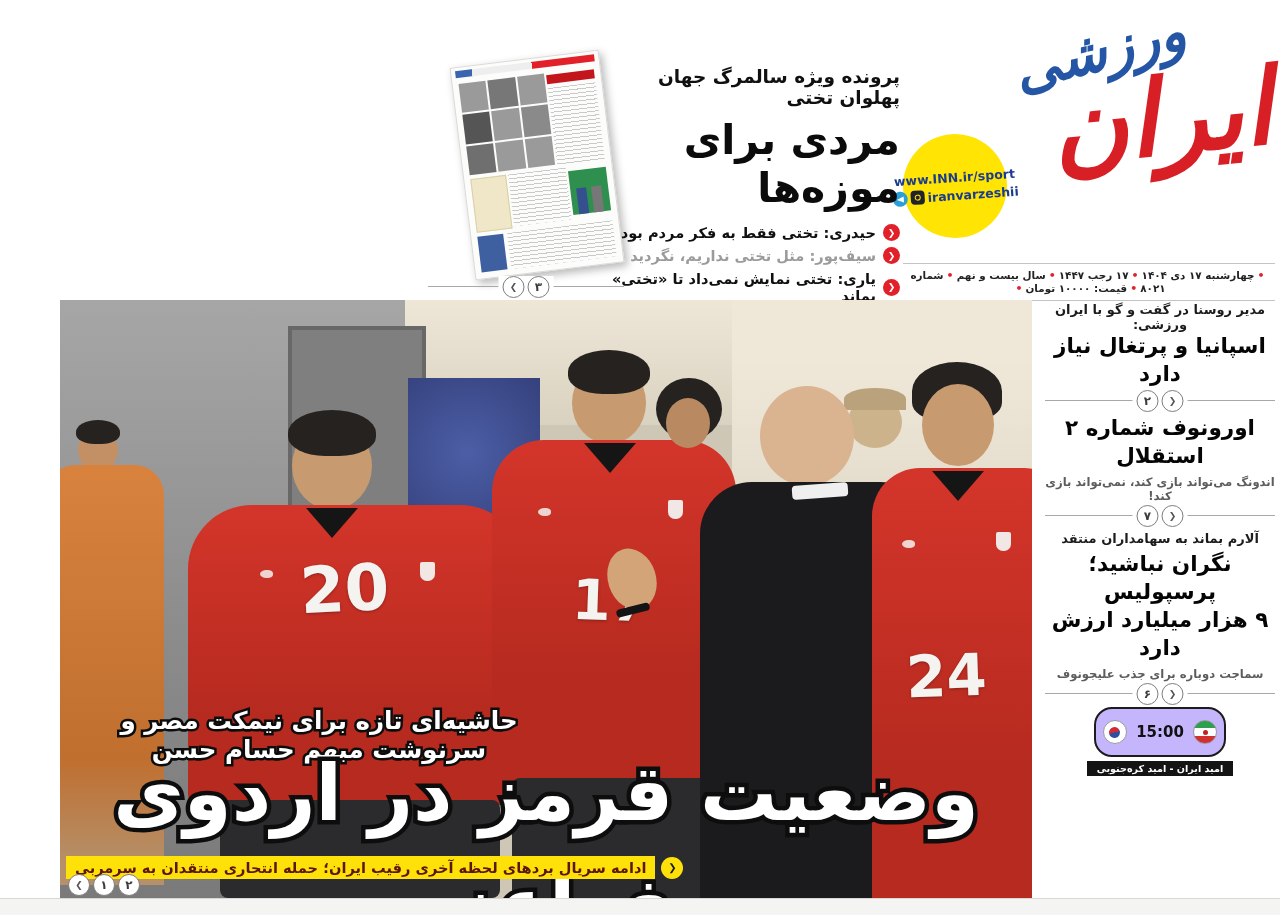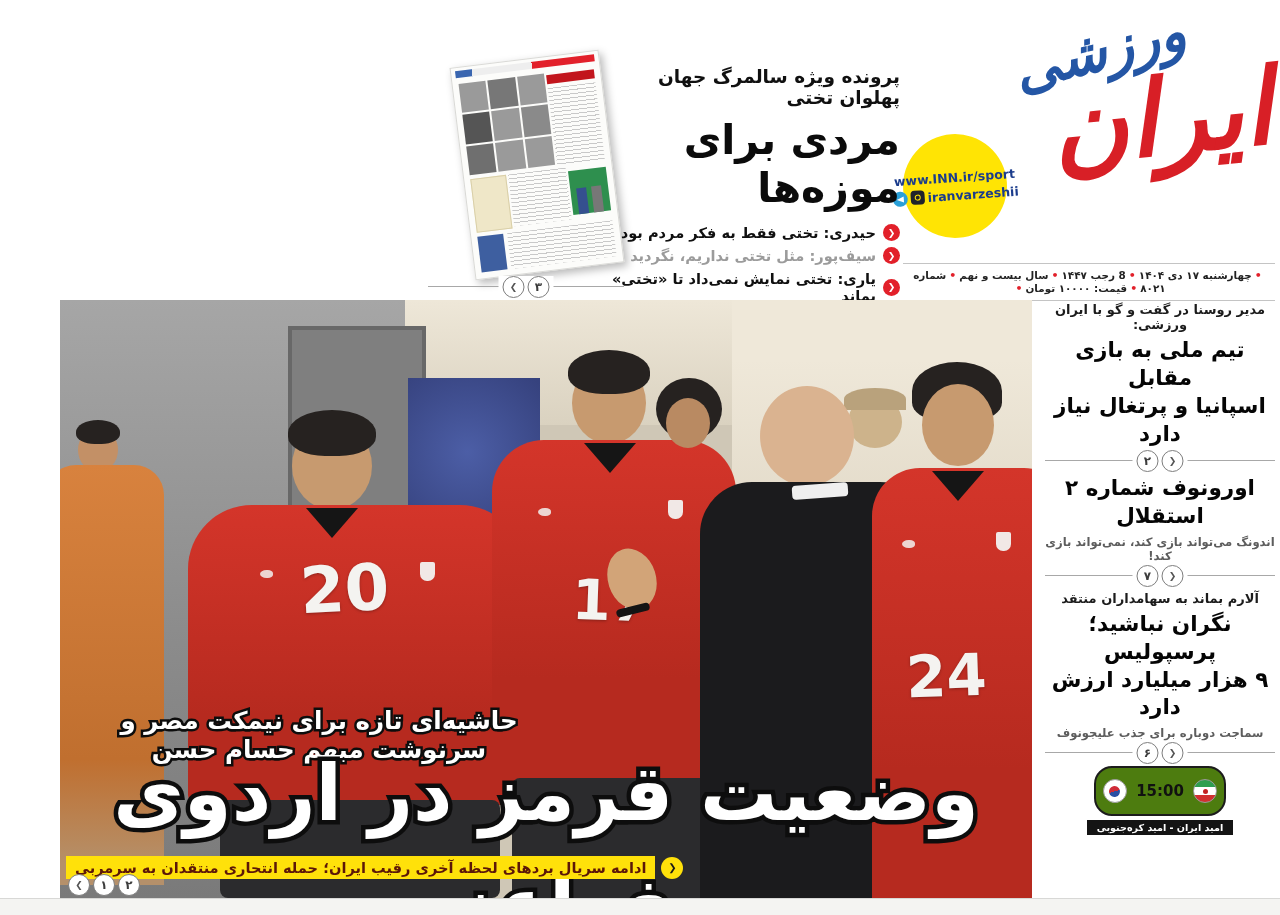--- a/index.html
+++ b/index.html
@@ -107,21 +107,21 @@
   .strip-text{background:#ffe10a;color:#5c1708;font-size:14.6px;font-weight:800;padding:3px 9px;}
   .lead-pages{position:absolute;left:8px;bottom:2px;display:flex;gap:3px;}
 
   
   .sidebar{position:absolute;left:1045px;top:300px;width:230px;direction:rtl;text-align:center;}
   .sb-kicker{font-size:13px;font-weight:800;color:#1c1c1c;margin-top:2px;}
   .sb-line{font-size:21.5px;font-weight:800;color:#050505;line-height:1.3;letter-spacing:-0.5px;}
   .sb-sub{font-size:11.6px;font-weight:700;color:#5d5d5d;margin-top:5px;}
   .sb-story{position:relative;}
   .match-pill{display:inline-flex;align-items:center;gap:9px;border:2px solid #1c1c1c;border-radius:18px;
-              background:#4d7c0f;padding:11px 7px;direction:ltr;}
+              background:#c4b5fd;padding:11px 7px;direction:ltr;}
   .match-time{font-size:15px;font-weight:800;color:#111;}
   .flag{width:24px;height:24px;border-radius:50%;border:1px solid #9a9a9a;position:relative;background:#fff;box-sizing:border-box;}
   .flag-kr::before{content:"";position:absolute;left:5px;top:6px;width:11px;height:11px;border-radius:50%;
                    background:linear-gradient(180deg,#cf2b37 50%,#2a4fa2 50%);transform:rotate(-15deg);}
   .flag-ir{background:linear-gradient(180deg,#2e9e4f 34%,#fff 34% 66%,#d03030 66%);}
   .flag-ir::before{content:"";position:absolute;left:9px;top:9px;width:5px;height:5px;border-radius:50%;background:#c32222;}
   .match-label{display:inline-block;background:#141414;color:#fff;font-size:9.6px;font-weight:700;
                padding:2px 10px;margin-top:2px;}
 </style>
 </head>
@@ -136,21 +136,21 @@
         <span class="tg-ico"></span>
         <span class="ig-ico"></span>
         <span class="badge-handle">iranvarzeshii</span>
       </span>
     </div>
     <div class="logo-blue">ورزشی</div>
     <div class="logo-red">ایران</div>
   </div>
 
   <div class="dateline">
-    <span class="db"></span><span>چهارشنبه ۱۷ دی ۱۴۰۴</span><span class="db"></span><span>8 رجب ۱۴۴۷</span><span class="db"></span><span>سال بیست و نهم</span><span class="db"></span><span>شماره ۸۰۲۱</span><span class="db"></span><span>قیمت: ۱۰۰۰۰ تومان</span><span class="db"></span>
+    <span class="db"></span><span>چهارشنبه ۱۷ دی ۱۴۰۴</span><span class="db"></span><span>۱۷ رجب ۱۴۴۷</span><span class="db"></span><span>سال بیست و نهم</span><span class="db"></span><span>شماره ۸۰۲۱</span><span class="db"></span><span>قیمت: ۱۰۰۰۰ تومان</span><span class="db"></span>
   </div>
 
   <div class="package">
     <div class="pk-kicker">پرونده ویژه سالمرگ جهان پهلوان تختی</div>
     <div class="pk-headline">مردی برای موزه‌ها</div>
     <div class="bullet-row bold">
       <span class="bullet-ico">
           <span>❮</span>
         </span>
       <span class="bullet-text">حیدری: تختی فقط به فکر مردم بود</span>
@@ -292,21 +292,20 @@
         </span>
       <span class="circ">۱</span>
       <span class="circ">۲</span>
     </div>
   </div>
 
   <div class="sidebar">
 
     <div class="sb-story">
       <div class="sb-kicker">مدیر روسنا در گفت و گو با ایران ورزشی:</div>
-      <div class="sb-line" style="margin-top:4px;">تیم ملی به بازی مقابل</div>
       <div class="sb-line">اسپانیا و پرتغال نیاز دارد</div>
       <div class="pgdiv">
         <div class="line"></div>
         <div class="circles">
           <span class="circ arrow">
               <span>❮</span>
             </span>
           <span class="circ">۲</span>
         </div>
       </div>

